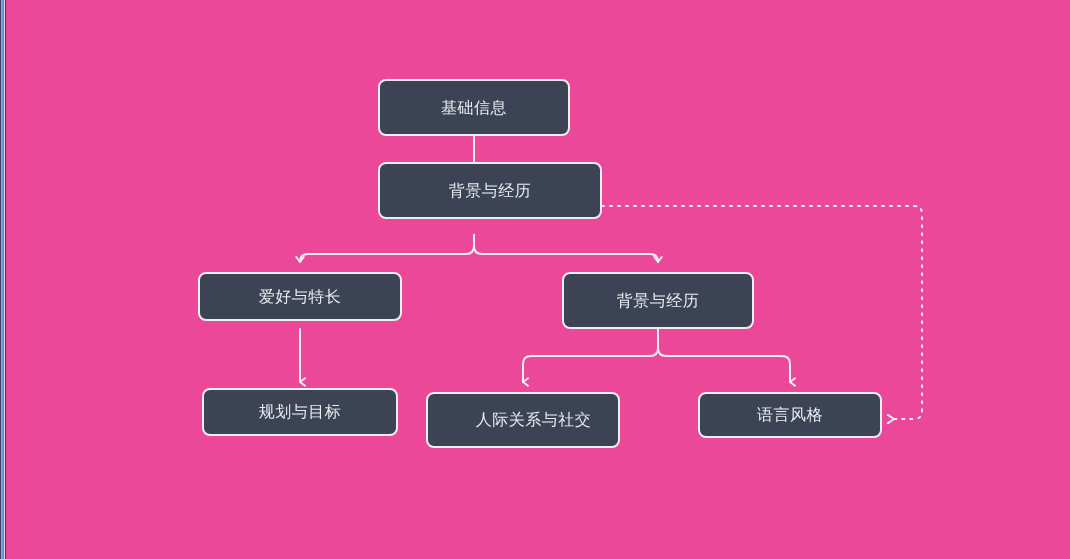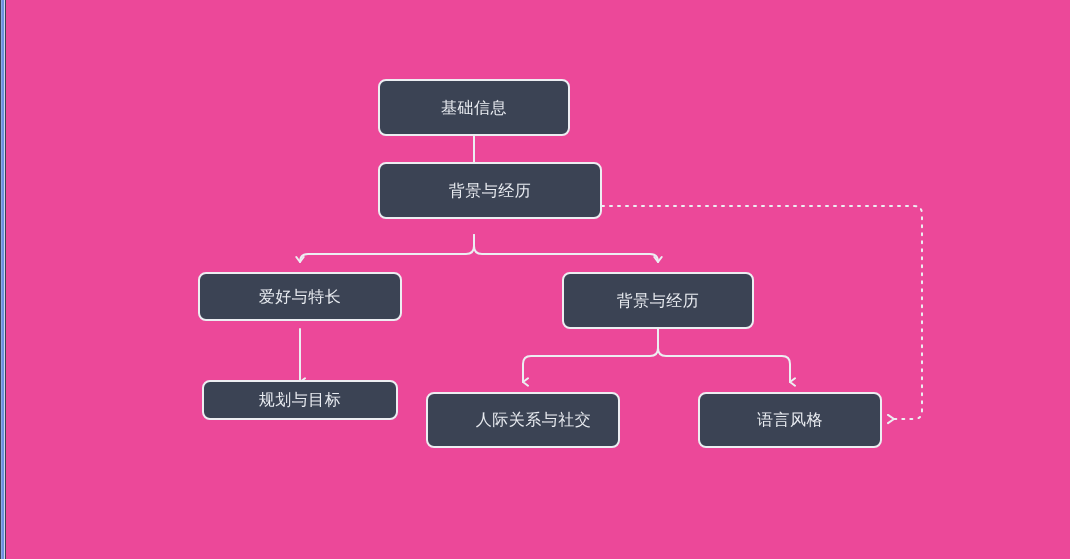--- a/index.html
+++ b/index.html
@@ -101,25 +101,25 @@
   </div>
 
   <div class="node" style="left:198px; top:272px; width:204px; height:49px;">
     <span>爱好与特长</span>
   </div>
 
   <div class="node" style="left:562px; top:272px; width:192px; height:57px;">
     <span>背景与经历</span>
   </div>
 
-  <div class="node" style="left:202px; top:380px; width:196px; height:40px;">
+  <div class="node" style="left:202px; top:388px; width:196px; height:48px;">
     <span>规划与目标</span>
   </div>
 
   <div class="node" style="left:426px; top:392px; width:194px; height:56px;padding-left:21px;">
     <span>人际关系与社交</span>
   </div>
 
-  <div class="node" style="left:698px; top:392px; width:184px; height:56px;">
+  <div class="node" style="left:698px; top:392px; width:184px; height:46px;">
     <span>语言风格</span>
   </div>
 
 </div>
 
 </body></html>

